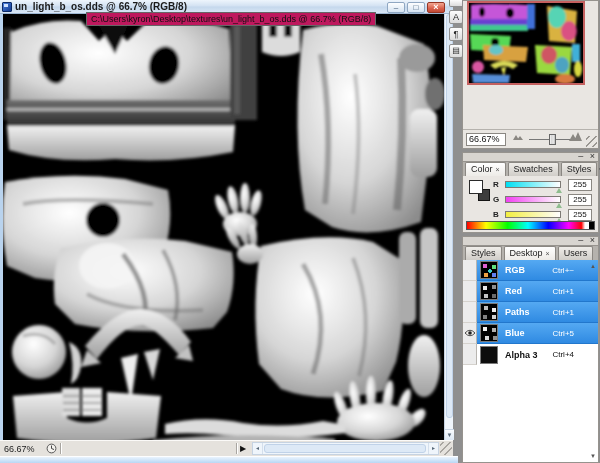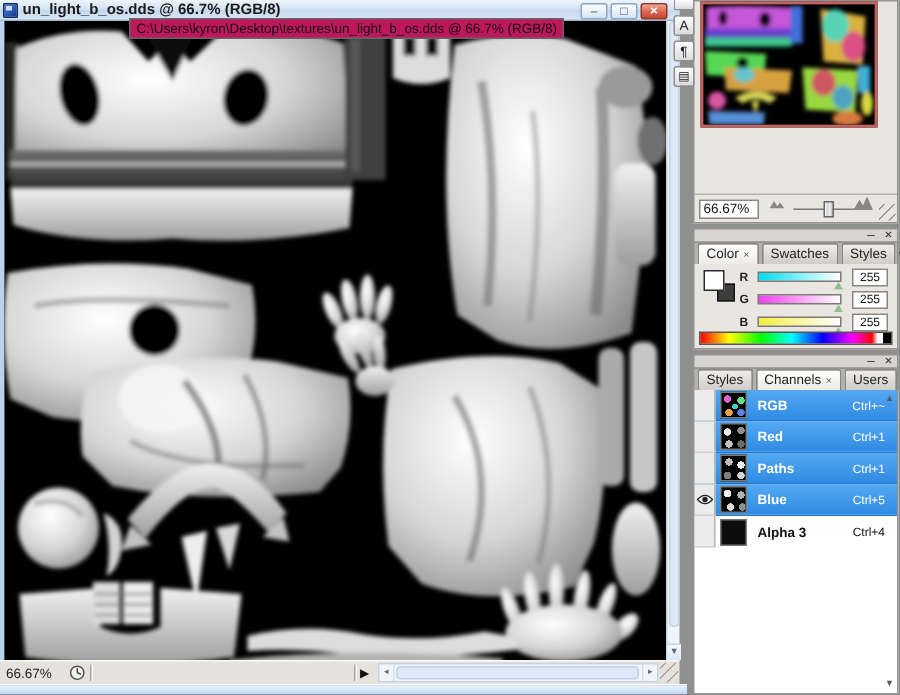--- a/index.html
+++ b/index.html
@@ -125,21 +125,21 @@
     radial-gradient(circle 4px at 13px 6px,#ededed 60%,transparent 62%),
     radial-gradient(circle 4px at 4px 13px,#808080 60%,transparent 62%),
     radial-gradient(circle 4px at 13px 13px,#d2d2d2 60%,transparent 62%); }
   .t-g3 { background-image:radial-gradient(circle 4px at 4px 4px,#f2f2f2 60%,transparent 62%),
     radial-gradient(circle 4px at 13px 5px,#b0b0b0 60%,transparent 62%),
     radial-gradient(circle 4px at 6px 13px,#dadada 60%,transparent 62%),
     radial-gradient(circle 4px at 14px 13px,#909090 60%,transparent 62%); }
   .t-alpha { background-color:#0d0d0d; }
   .ch-name { margin-left:7px; font-size:9px; font-weight:bold; color:#111; }
   .sel .ch-name { color:#fff; }
-  .ch-short { margin-left:auto; margin-right:8px; font-size:8px; color:#111; }
+  .ch-short { margin-left:auto; margin-right:24px; font-size:8px; color:#111; }
   .sel .ch-short { color:#fff; }
   .ch-scroll-up { position:absolute; right:2px; top:3px; font-size:6px; color:#555; }
   .ch-scroll-down { position:absolute; right:2px; bottom:3px; font-size:6px; color:#555; }
 
   
   .bottom-strip { position:absolute; left:0; bottom:0; width:458px; height:7px;
     background:linear-gradient(#eaf4fe,#b9d7f5); border-top:1px solid #fdfeff; z-index:2; }
 </style>
 </head>
 <body>
@@ -381,21 +381,21 @@
       </div>
     </div>
 
     <div class="channels-group">
       <div class="group-header">
         <span class="gh-btn">–</span>
         <span class="gh-btn">×</span>
       </div>
       <div class="tabbar">
         <span class="tab">Styles</span>
-        <span class="tab active"><span>Channels</span><span class="tab-close">×</span></span>
+        <span class="tab active"><span>Desktop</span><span class="tab-close">×</span></span>
         <span class="tab">Users</span>
 
       </div>
       <div class="channel-list">
         <div class="ch-row sel">
           <span class="vis"></span>
           <span class="ch-thumb t-rgb"></span>
           <span class="ch-name">RGB</span>
           <span class="ch-short">Ctrl+~</span>
         </div>

